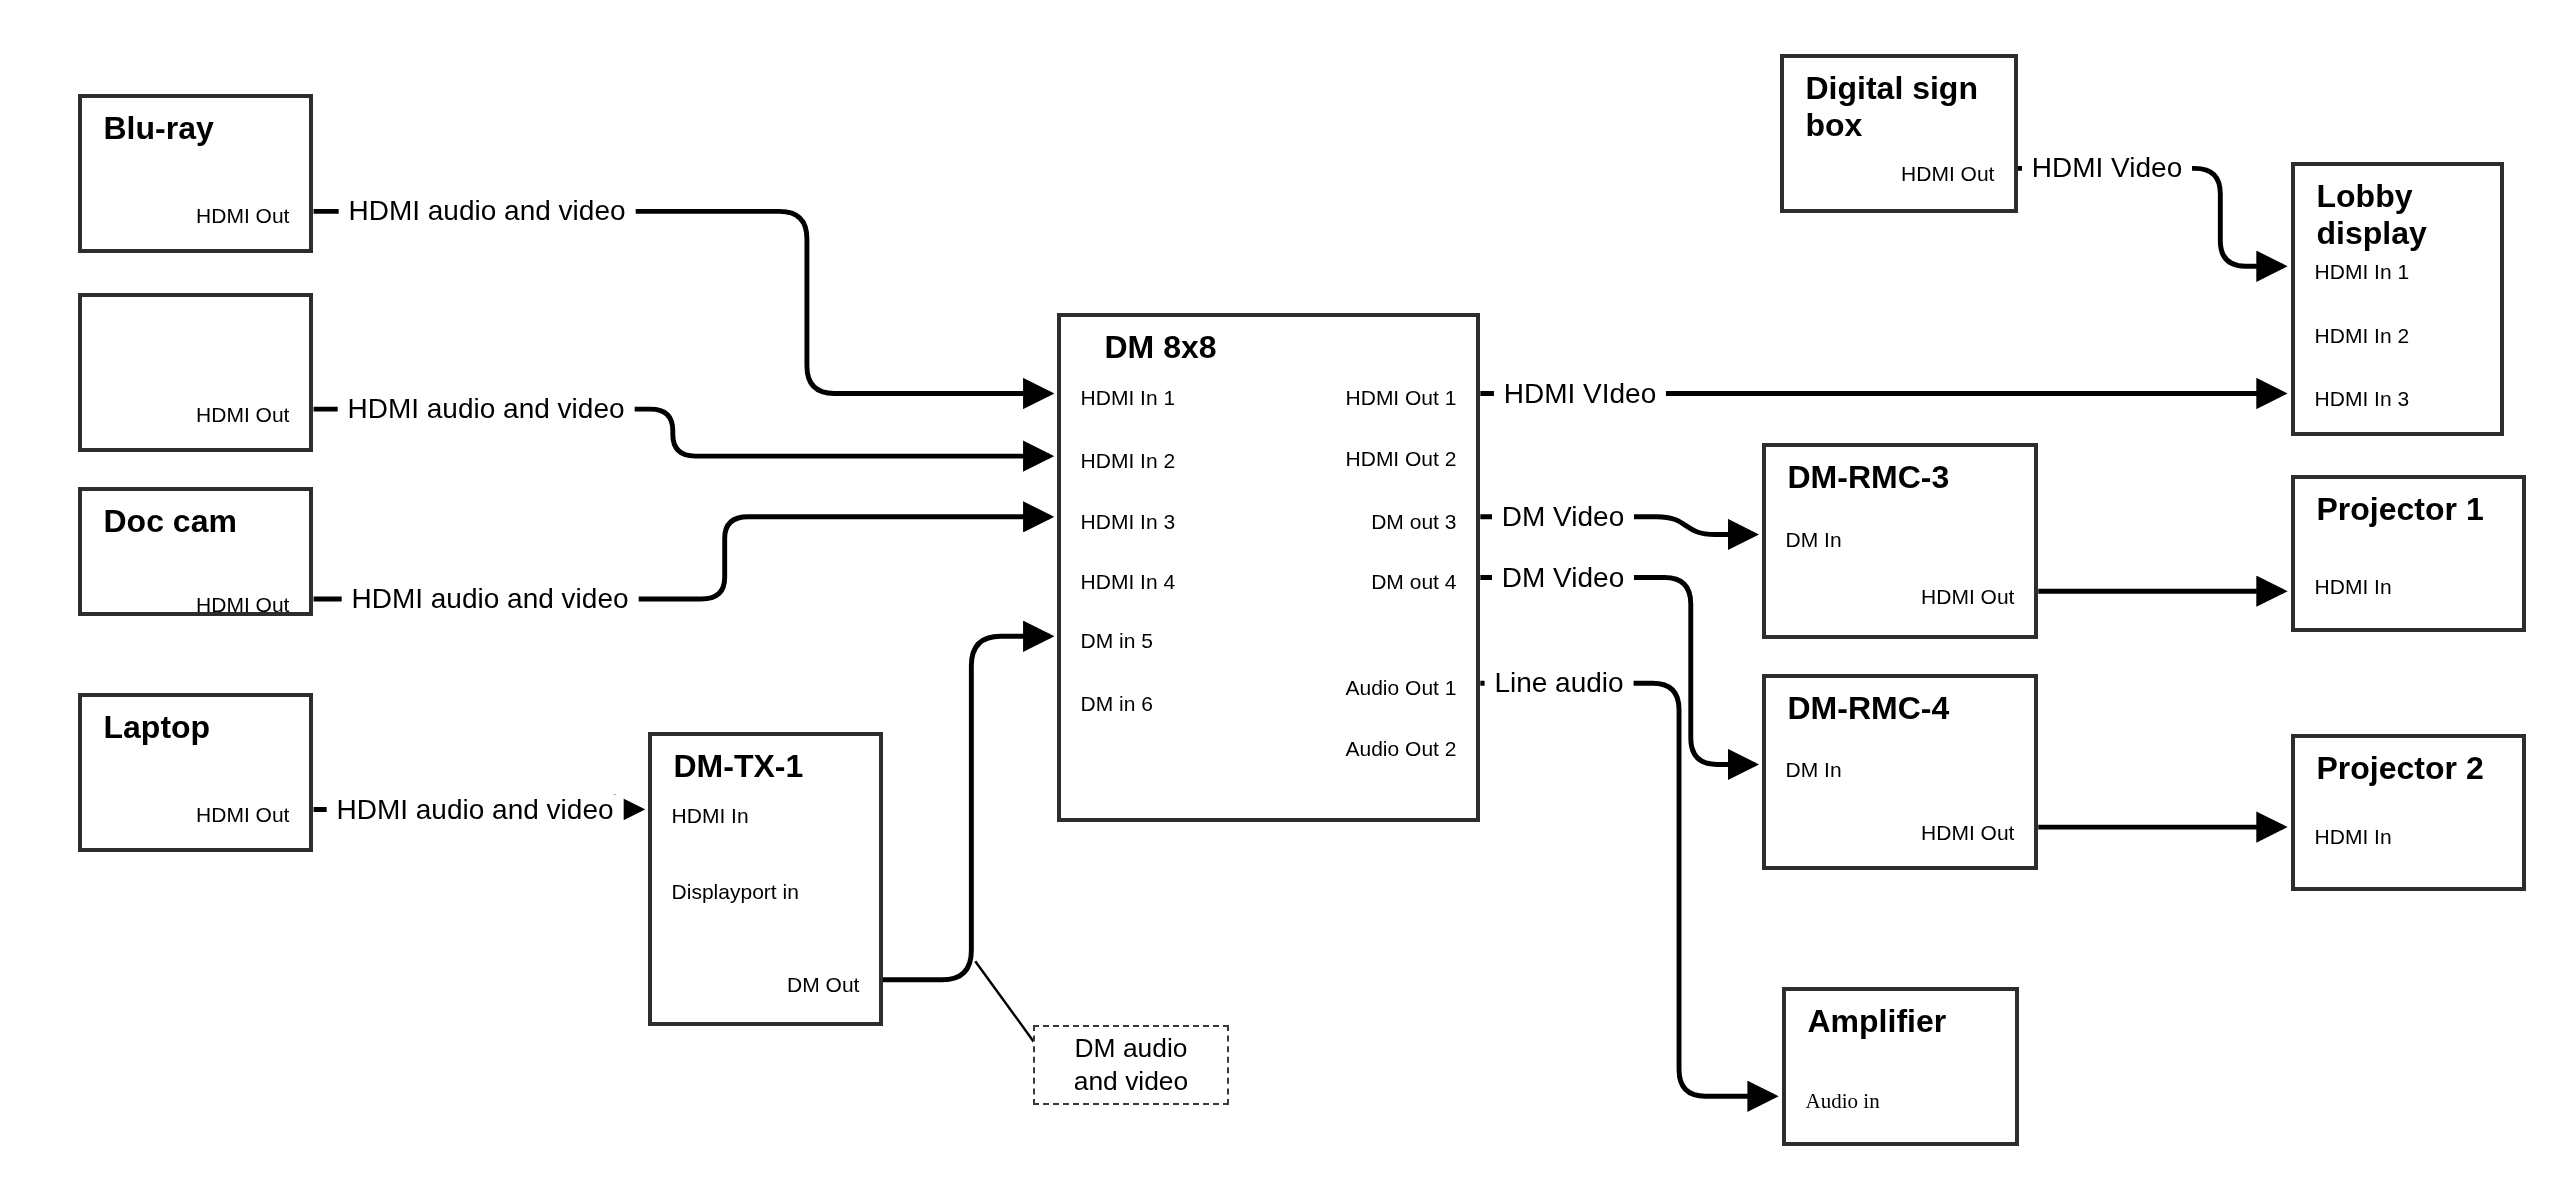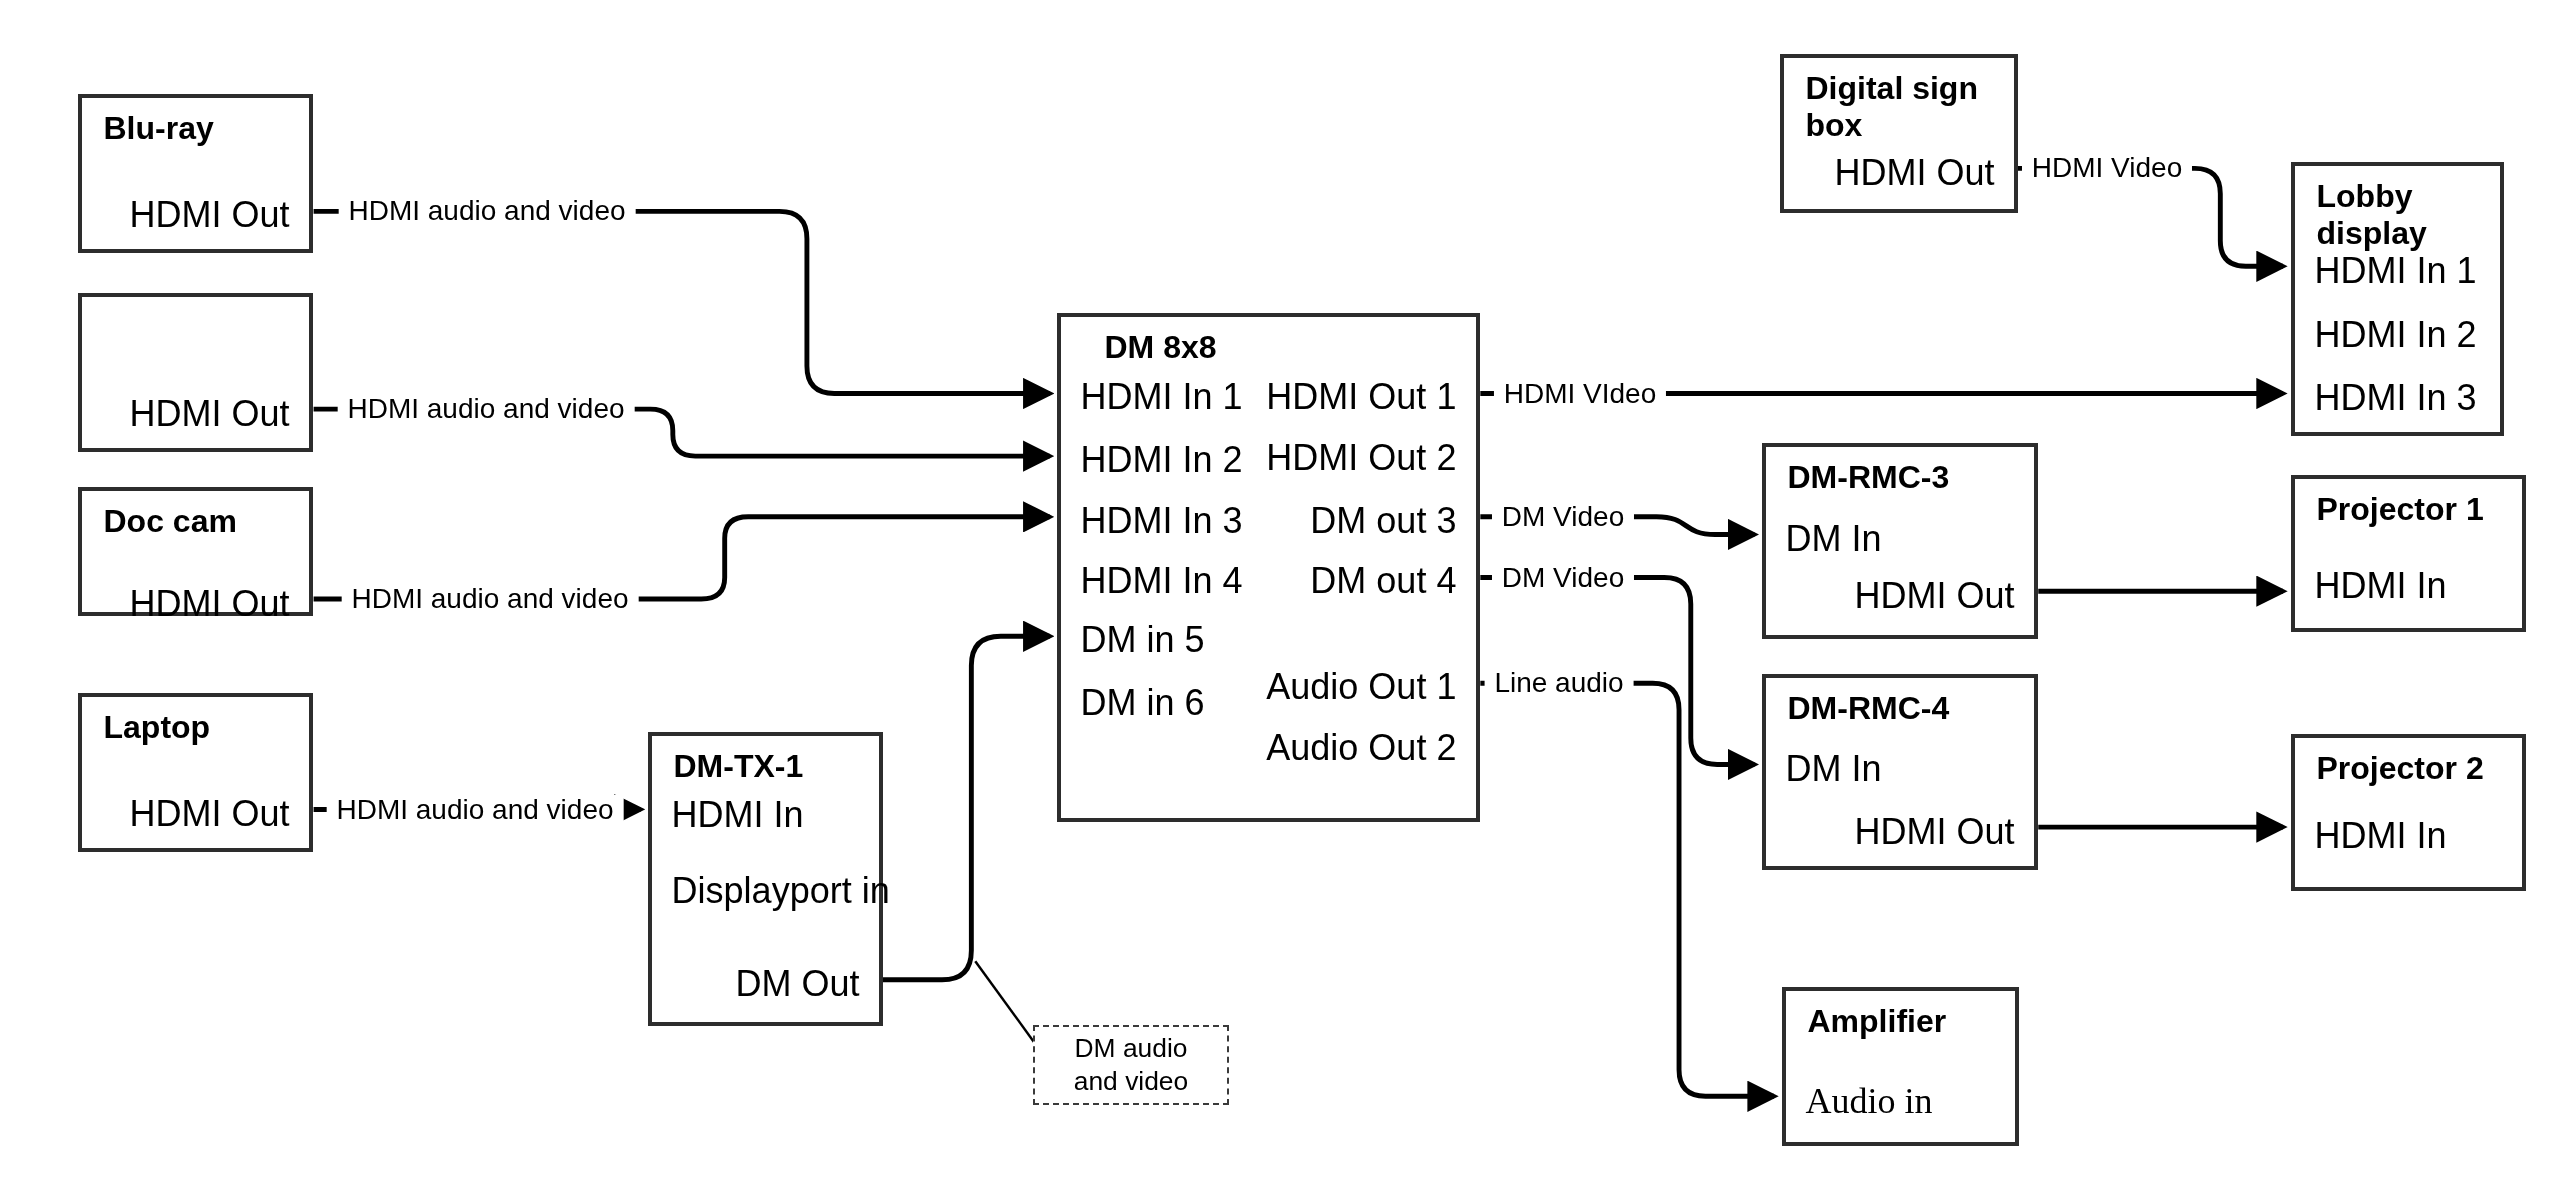--- a/index.html
+++ b/index.html
@@ -29,21 +29,21 @@
   .box-title{
     padding:11.7px 21.5px 0;
     text-align:left;
     font-weight:bold;
     font-size:32px;
     line-height:1.18;
   }
   .port{
     position:absolute;
     transform:translateY(-50%);
-    font-size:36px;
+    font-size:21px;
     white-space:nowrap;
     line-height:1;
   }
   .port.left{left:19.6px;}
   .port.right{right:19.6px;text-align:right;}
   .wire-label{
     position:absolute;
     transform:translate(-50%,-50%);
     background:var(--background);
     font-size:28px;

